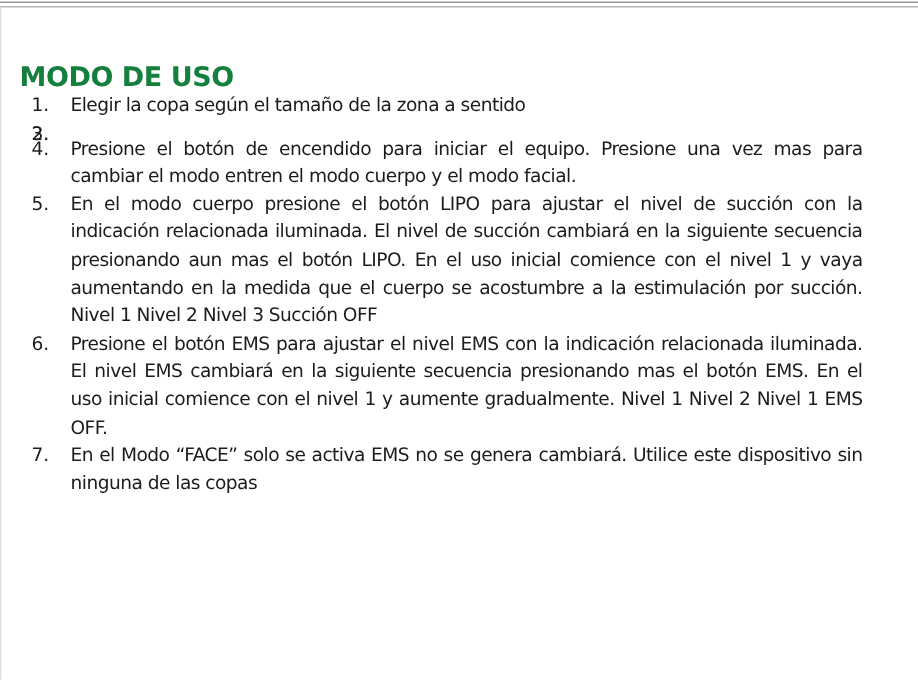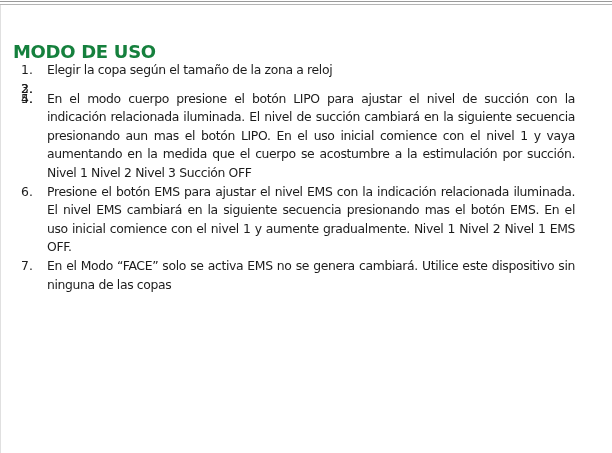--- a/index.html
+++ b/index.html
@@ -88,30 +88,31 @@
 <div class="page">
   <div class="top-rule"></div>
   <div class="top-rule second"></div>
   <div class="left-rule"></div>
 
   <div class="doc-title">MODO DE USO</div>
 
   <ol class="steps">
     <li>
       <span class="num">1.</span>
-      <span>Elegir la copa según el tamaño de la zona a reloj</span>
+      <span>Elegir la copa según el tamaño de la zona a sentido</span>
     </li>
     <li>
       <span class="num">2.</span>
     </li>
     <li>
       <span class="num">3.</span>
     </li>
     <li class="gap-before">
       <span class="num">4.</span>
+      <span>Presione el botón de encendido para iniciar el equipo. Presione una vez mas para cambiar el modo entren el modo cuerpo y el modo facial.</span>
     </li>
     <li>
       <span class="num">5.</span>
       <span>En el modo cuerpo presione el botón LIPO para ajustar el nivel de succión con la indicación relacionada iluminada. El nivel de succión cambiará en la siguiente secuencia presionando aun mas el botón LIPO. En el uso inicial comience con el nivel 1 y vaya aumentando en la medida que el cuerpo se acostumbre a la estimulación por succión. Nivel 1 Nivel 2 Nivel 3 Succión OFF</span>
     </li>
     <li>
       <span class="num">6.</span>
       <span>Presione el botón EMS para ajustar el nivel EMS con la indicación relacionada iluminada. El nivel EMS cambiará en la siguiente secuencia presionando mas el botón EMS. En el uso inicial comience con el nivel 1 y aumente gradualmente. Nivel 1 Nivel 2 Nivel 1 EMS OFF.</span>
     </li>
     <li>

